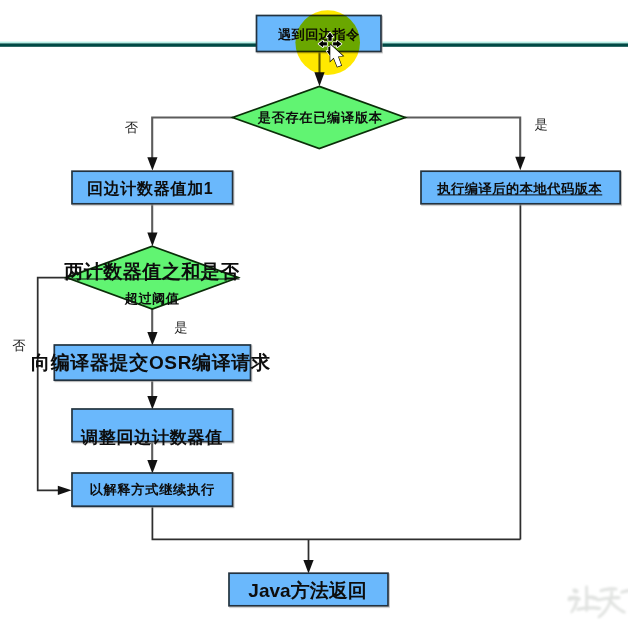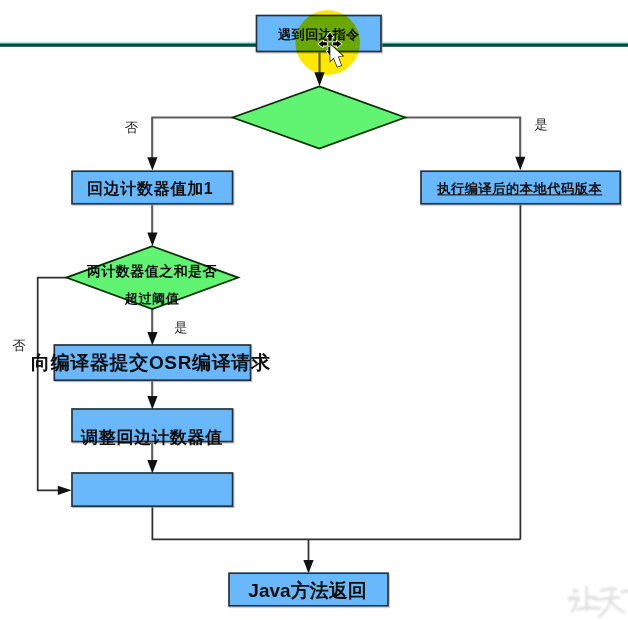--- a/index.html
+++ b/index.html
@@ -66,26 +66,28 @@
       <polygon points="152.3,246.2 238.2,277.6 152.3,309.0 66.4,277.6" fill="#61f472" stroke="#0a2e08" stroke-width="1.75"></polygon>
       <rect x="54.3" y="345" width="196.2" height="35.2" fill="#6bb8fc" stroke="#23323f" stroke-width="1.7" filter="url(#shadow)"></rect>
       <rect x="72" y="409" width="160.6" height="32.6" fill="#6bb8fc" stroke="#23323f" stroke-width="1.7" filter="url(#shadow)"></rect>
       <rect x="72" y="473" width="160.6" height="33.2" fill="#6bb8fc" stroke="#23323f" stroke-width="1.7" filter="url(#shadow)"></rect>
       <rect x="229" y="573.2" width="159" height="32.6" fill="#6bb8fc" stroke="#23323f" stroke-width="1.7" filter="url(#shadow)"></rect>
     </g>
 
   </svg>
 
   <div class="nodetext" style="left:318.8px;top:34.6px;font-size:13.2px;letter-spacing:0.45px;">遇到回边指令</div>
+  <div class="nodetext" style="left:320.2px;top:118.3px;font-size:13.2px;letter-spacing:0.7px;">是否存在已编译版本</div>
   <div class="nodetext" style="left:150.2px;top:189.0px;font-size:16px;letter-spacing:0.7px;">回边计数器值加1</div>
   <div class="nodetext" style="left:519.8px;top:189.3px;font-size:13.2px;letter-spacing:0.55px;text-decoration:underline;">执行编译后的本地代码版本</div>
-  <div class="nodetext" style="left:152.0px;top:270.6px;font-size:14px;letter-spacing:0.45px;">两计数器值之和是否</div>
+  <div class="nodetext" style="left:152.0px;top:270.6px;font-size:19px;letter-spacing:0.45px;text-decoration:underline;">两计数器值之和是否</div>
   <div class="nodetext" style="left:152.1px;top:286.0px;font-size:13.2px;letter-spacing:0.45px;margin-top:13px;">超过阈值</div>
   <div class="nodetext" style="left:150.8px;top:362.1px;font-size:19px;letter-spacing:0.65px;">向编译器提交OSR编译请求</div>
   <div class="nodetext" style="left:152.1px;top:437px;font-size:17px;letter-spacing:0.75px;">调整回边计数器值</div>
+  <div class="nodetext" style="left:152.2px;top:490.0px;font-size:13.2px;letter-spacing:0.75px;">以解释方式继续执行</div>
   <div class="nodetext" style="left:307.5px;top:590.3px;font-size:19px;letter-spacing:0.0px;">Java方法返回</div>
 
   <div class="edgelabel" style="left:131.5px;top:128.2px;font-size:13.3px;">否</div>
   <div class="edgelabel" style="left:541.1px;top:125.0px;font-size:13.3px;">是</div>
   <div class="edgelabel" style="left:180.8px;top:328.2px;font-size:13.3px;">是</div>
   <div class="edgelabel" style="left:19.0px;top:346.3px;font-size:13.3px;">否</div>
 
   <svg class="layer" width="628" height="620" viewBox="0 0 628 620">
     <defs>
       <filter id="wmsoft" x="-25%" y="-25%" width="150%" height="150%">

